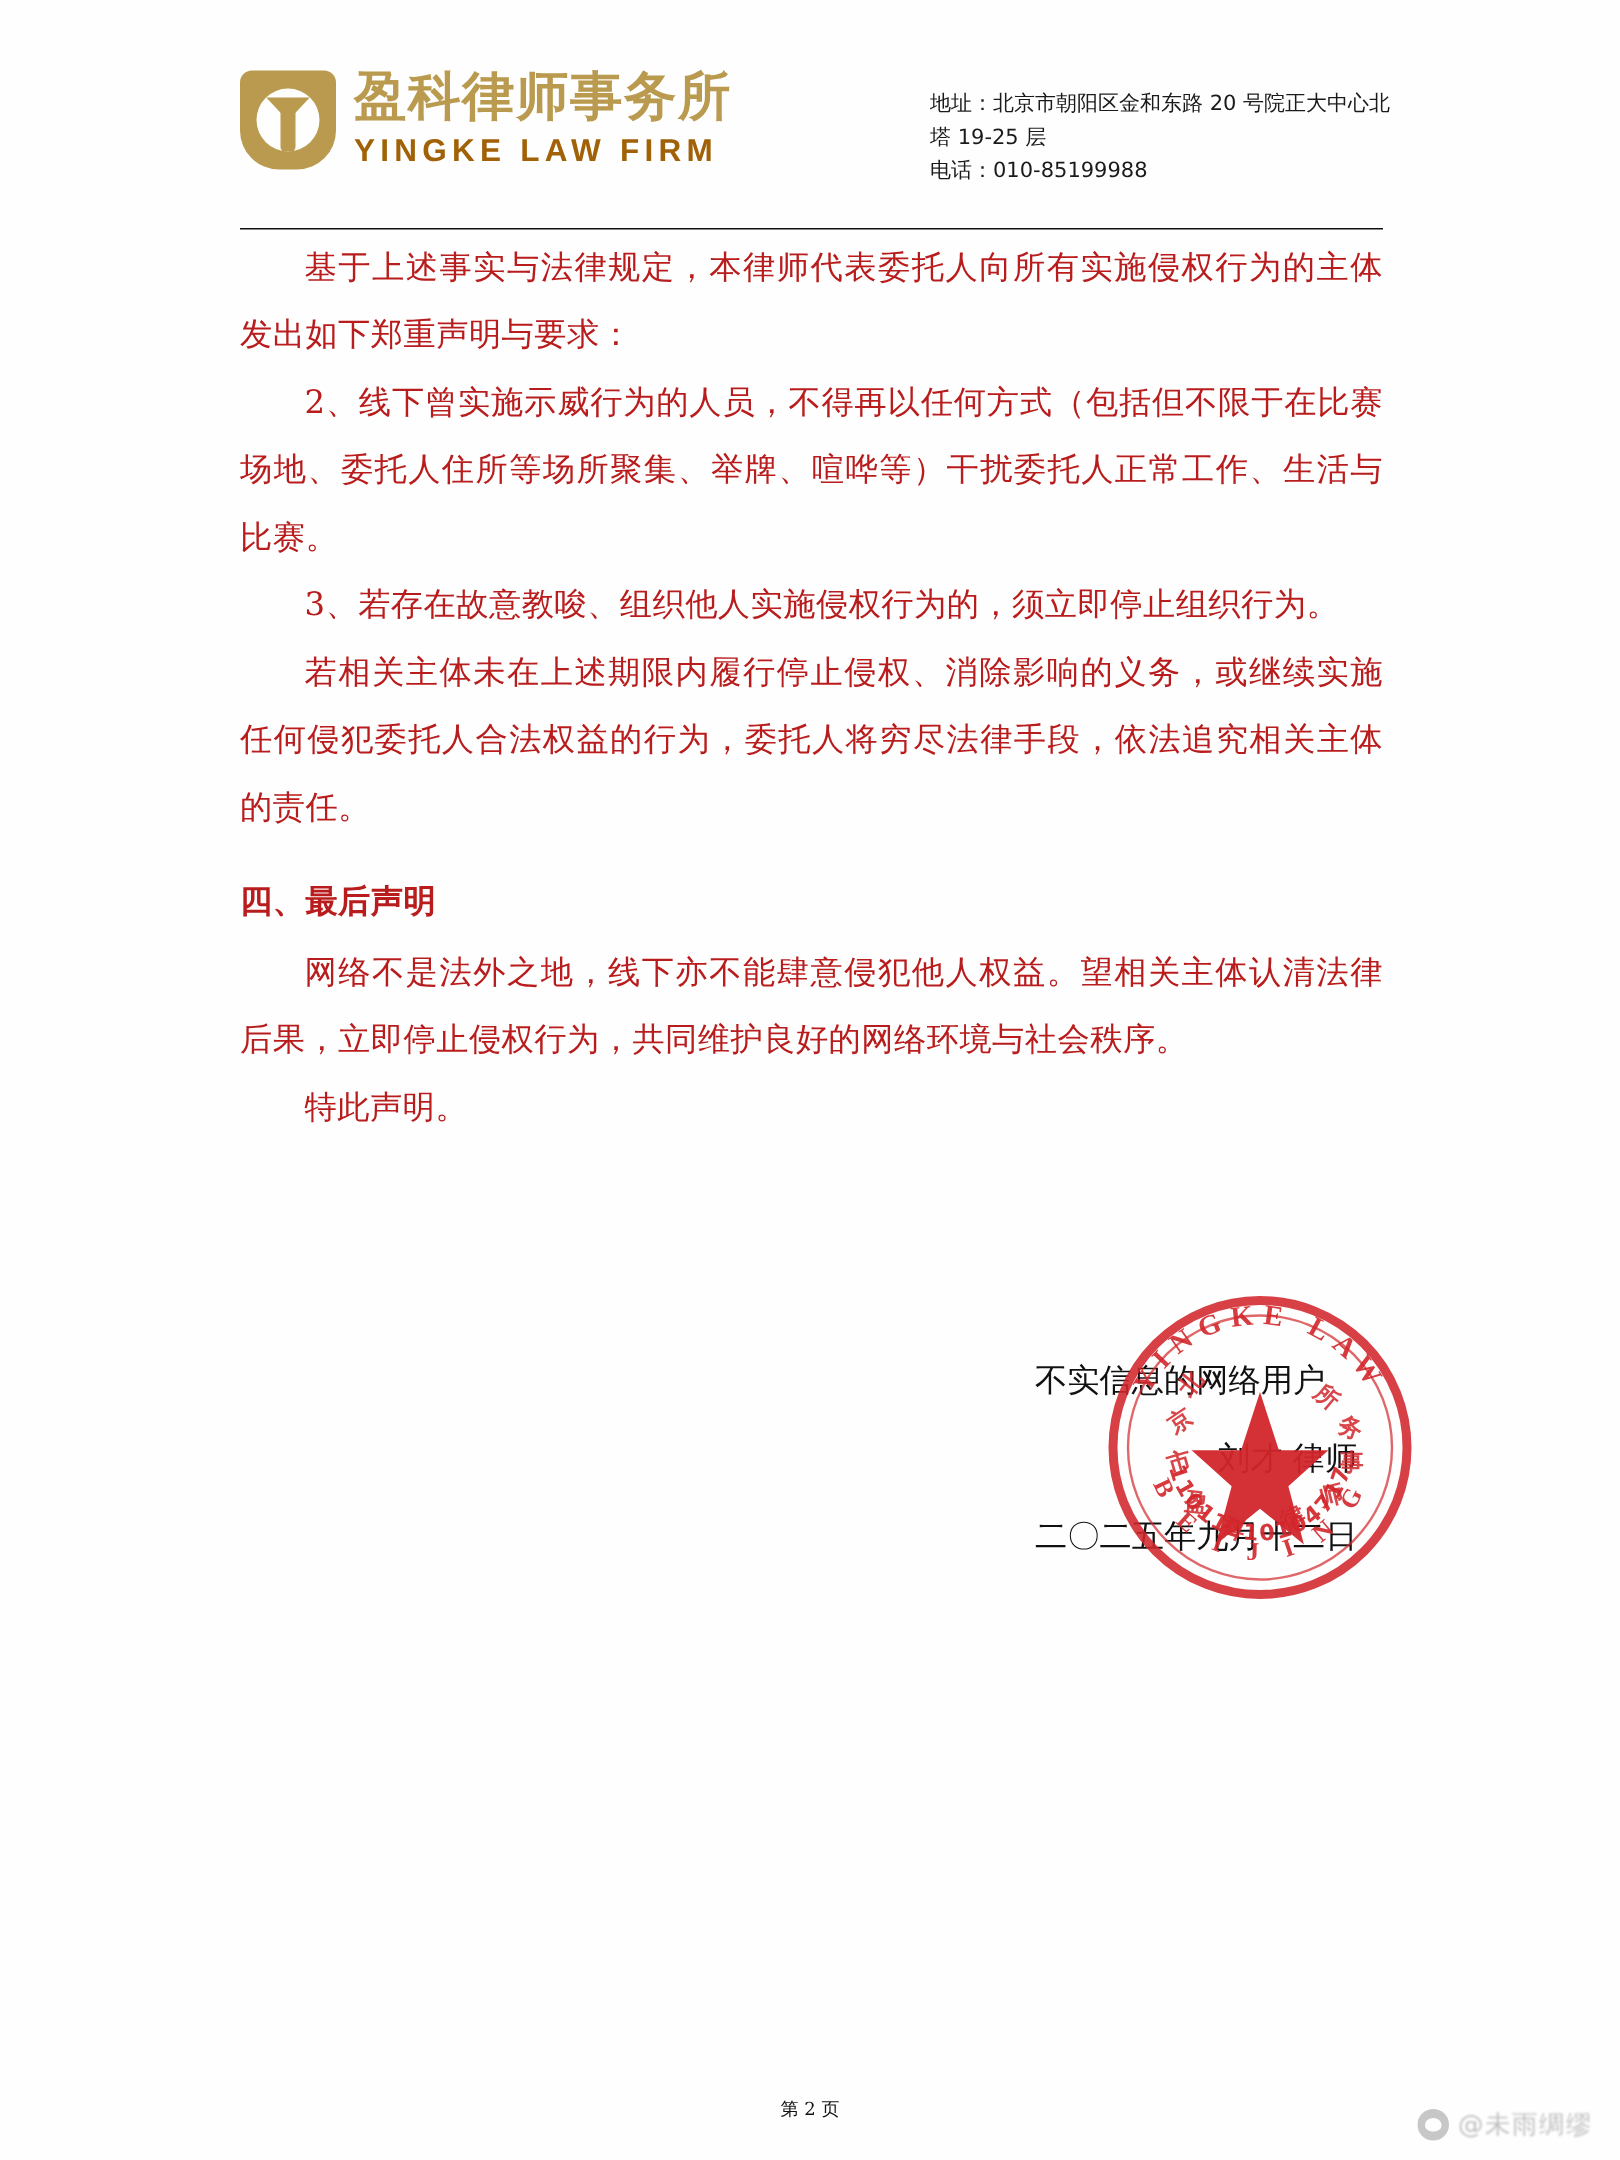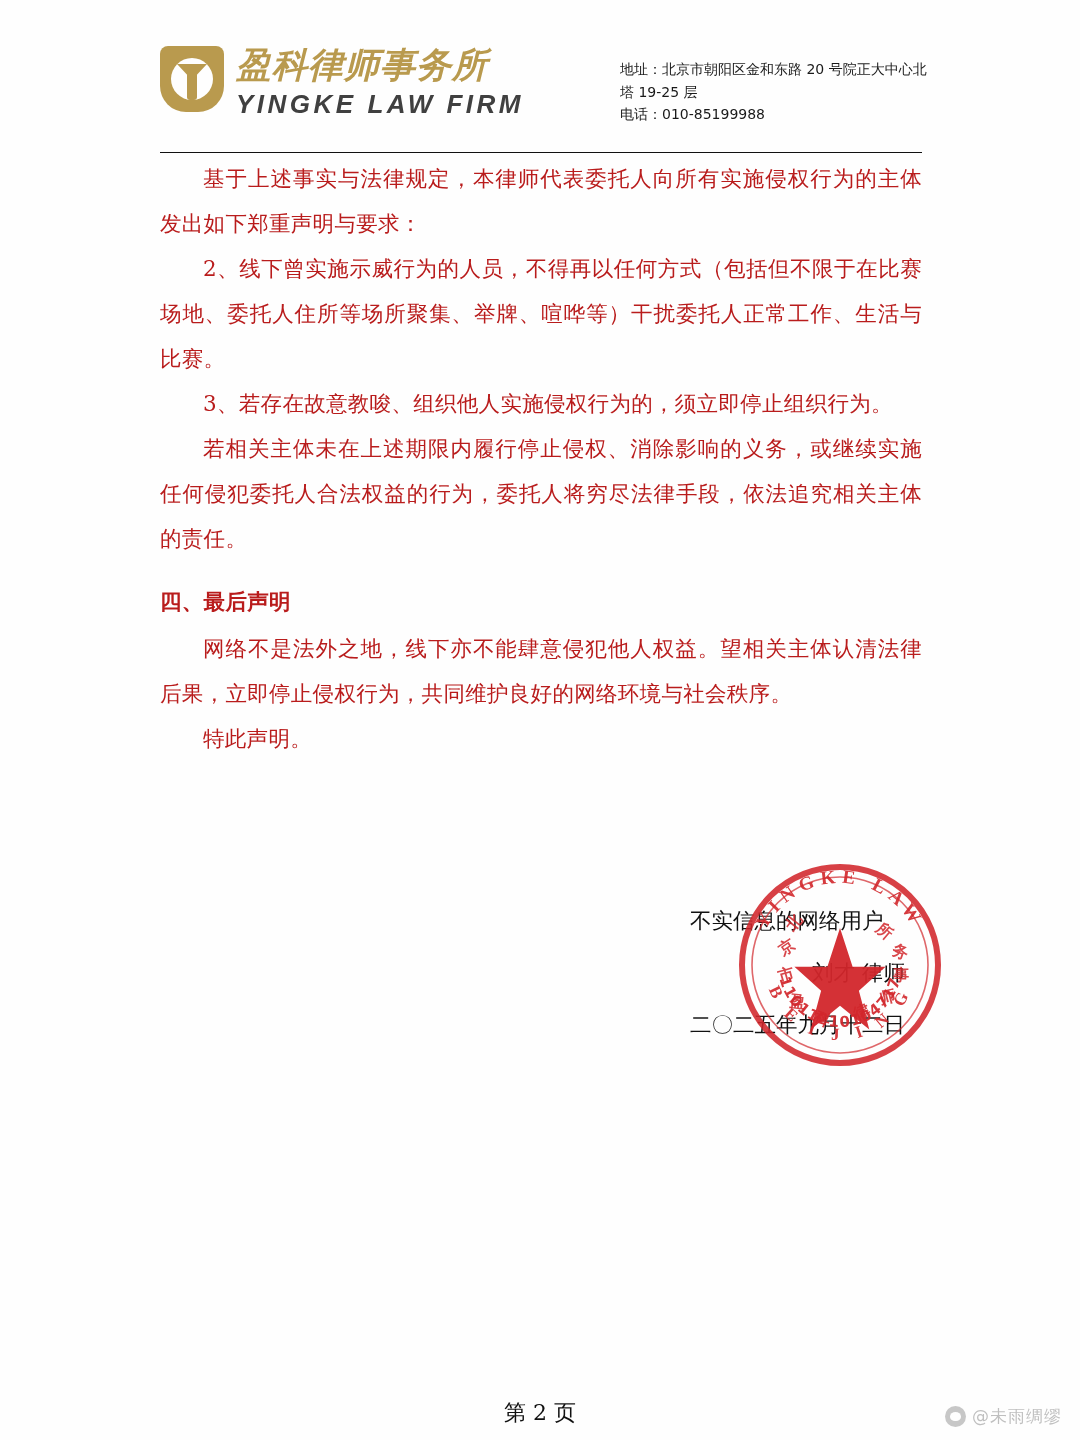--- a/index.html
+++ b/index.html
@@ -30,22 +30,21 @@
     left: 160px;
     top: 46px;
     width: 770px;
     height: 105px;
   }
   .logo-block {
     position: absolute;
     left: 0;
     top: 0;
     display: flex;
-    align-items: flex-start;
-    font-style: italic;
+    align-items: flex-end;
   }
   .logo-mark {
     width: 64px;
     height: 66px;
     position: relative;
     margin-right: 12px;
   }
   .logo-mark .outer {
     position: absolute;
     left: 0; top: 0;
@@ -82,23 +81,23 @@
   .logo-cn {
     font-family: "DejaVu Sans", "Liberation Sans", sans-serif;
     font-size: 35px;
     font-weight: bold;
     color: #b99a4e;
     letter-spacing: 1px;
     line-height: 1.1;
   }
   .logo-en {
     font-family: "Liberation Sans", sans-serif;
-    font-size: 26px;
+    font-size: 21px;
     font-weight: bold;
-    color: #404040;
+    color: #a16207;
     letter-spacing: 3.5px;
     margin-top: 4px;
   }
 
   .contact-block {
     position: absolute;
     left: 460px;
     top: 12px;
     width: 320px;
     font-family: "DejaVu Sans", "Liberation Sans", sans-serif;
@@ -176,21 +175,21 @@
   .seal svg { display: block; }
 
   
   .footer {
     position: absolute;
     left: 0;
     top: 1398px;
     width: 1080px;
     text-align: center;
     font-family: "DejaVu Serif", "Liberation Serif", serif;
-    font-size: 22px;
+    font-size: 12px;
     color: #111;
   }
 
   
   .watermark {
     position: absolute;
     right: 18px;
     bottom: 12px;
     display: flex;
     align-items: center;

